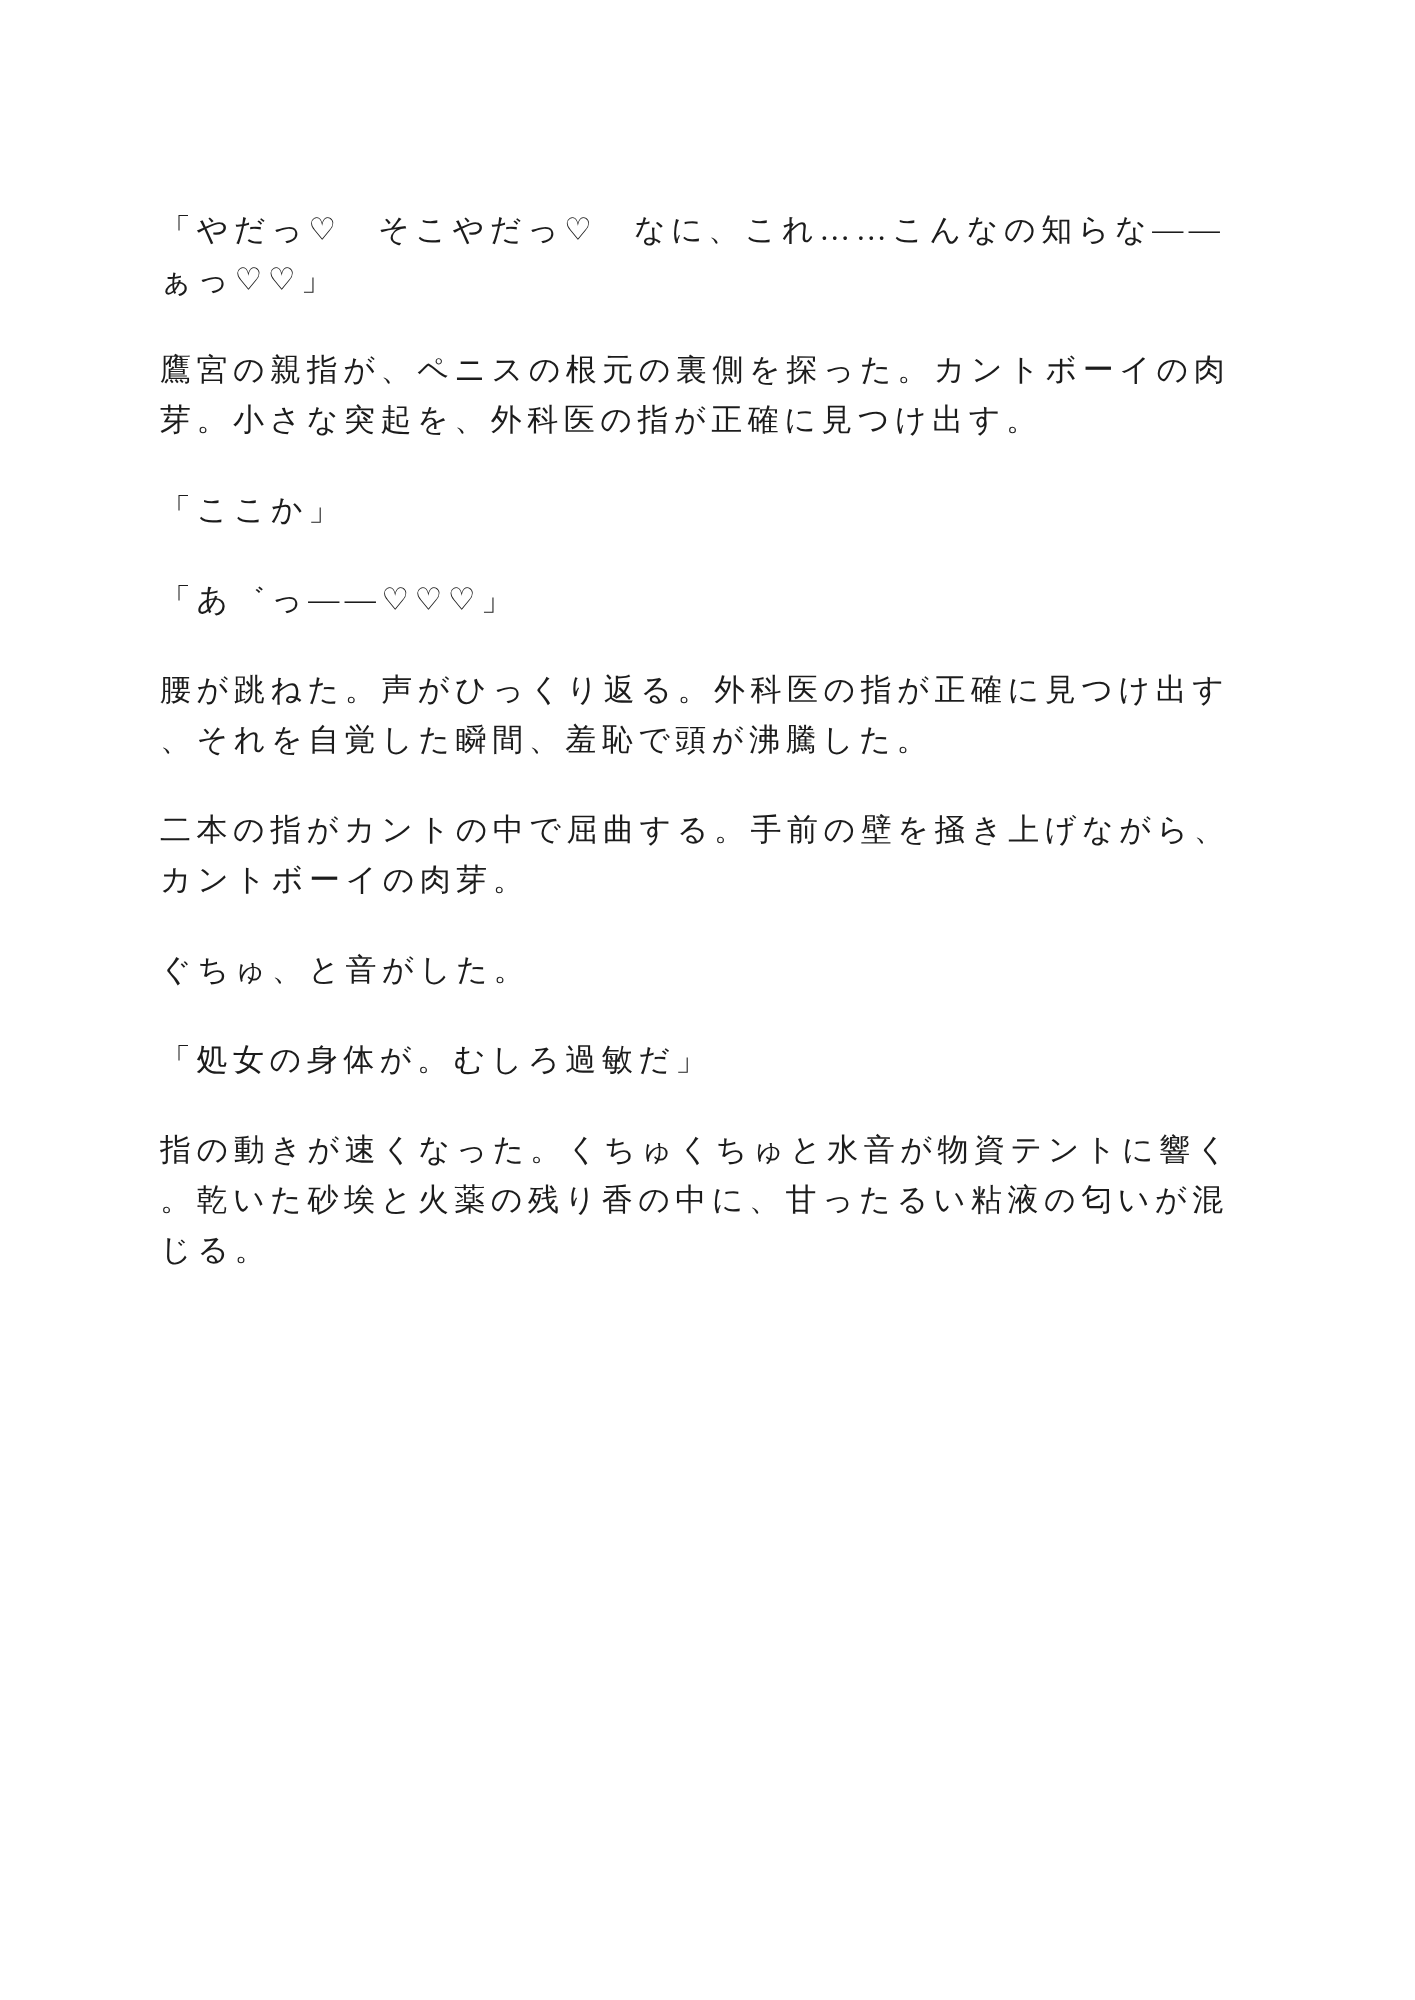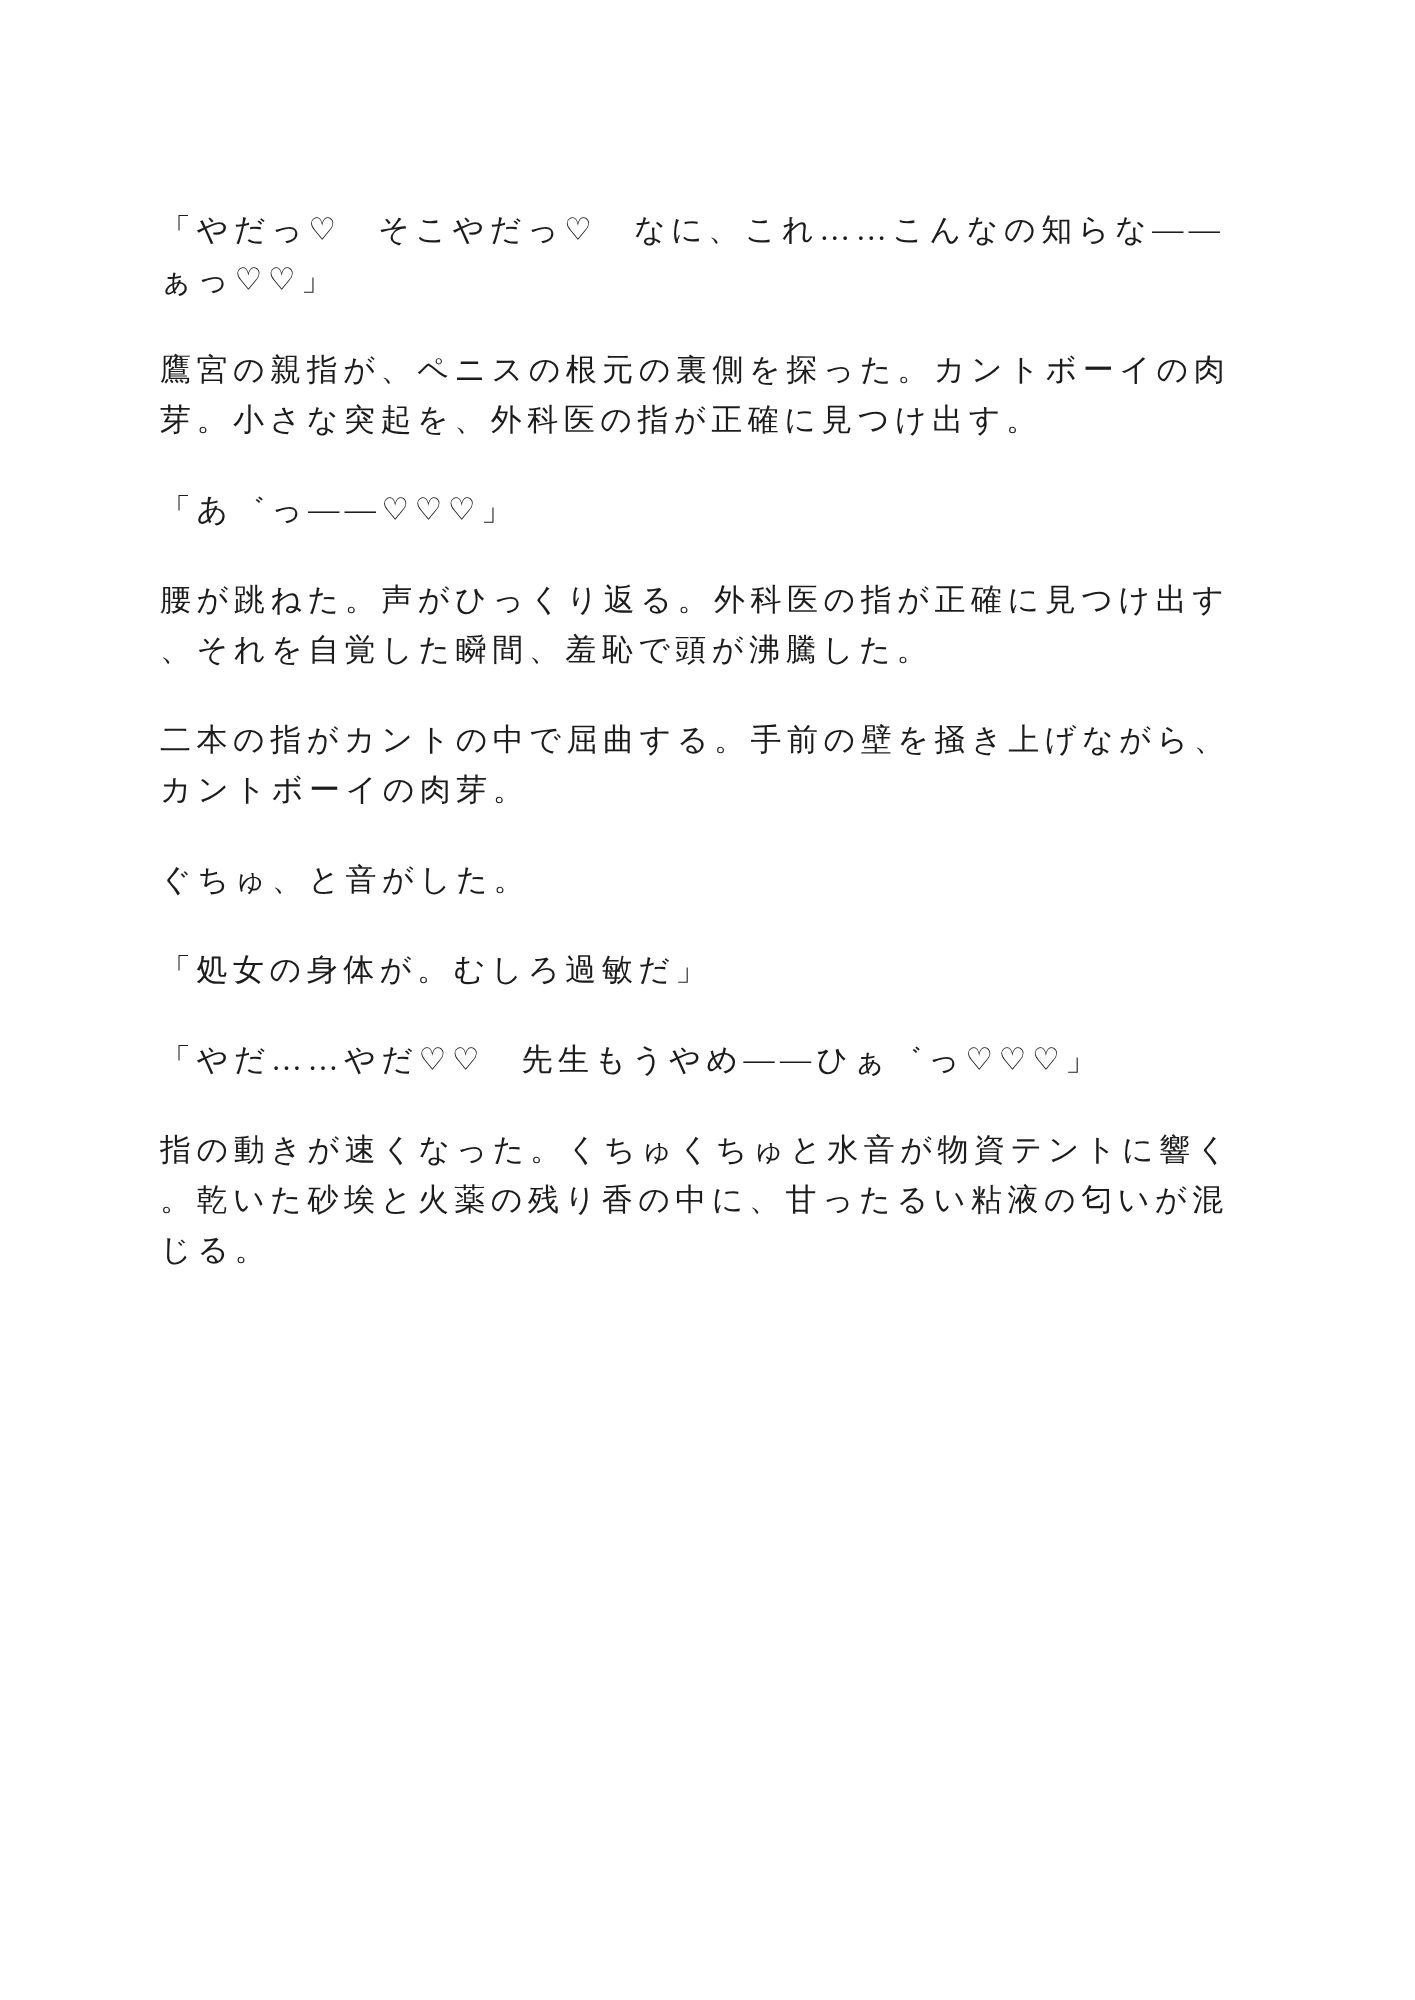--- a/index.html
+++ b/index.html
@@ -36,21 +36,21 @@
     overflow-wrap: anywhere;
   }
 </style>
 </head>
 <body>
 
 <div class="page">
   <div class="text-body">
     <p>「やだっ♡　そこやだっ♡　なに、これ……こんなの知らな——ぁっ♡♡」</p>
     <p>鷹宮の親指が、ペニスの根元の裏側を探った。カントボーイの肉芽。小さな突起を、外科医の指が正確に見つけ出す。</p>
+    <p>「ここか」</p>
     <p>「あ゛っ——♡♡♡」</p>
     <p>腰が跳ねた。声がひっくり返る。外科医の指が正確に見つけ出す、それを自覚した瞬間、羞恥で頭が沸騰した。</p>
     <p>二本の指がカントの中で屈曲する。手前の壁を掻き上げながら、カントボーイの肉芽。</p>
     <p>ぐちゅ、と音がした。</p>
     <p>「処女の身体が。むしろ過敏だ」</p>
-    <p>「やだ……やだ♡♡　先生もうやめ——ひぁ゛っ♡♡♡」</p>
     <p>指の動きが速くなった。くちゅくちゅと水音が物資テントに響く。乾いた砂埃と火薬の残り香の中に、甘ったるい粘液の匂いが混じる。</p>
   </div>
 </div>
 
 </body></html>

